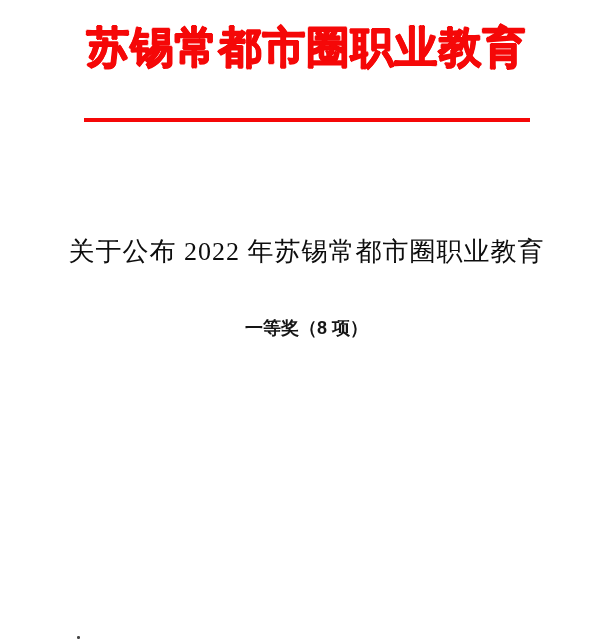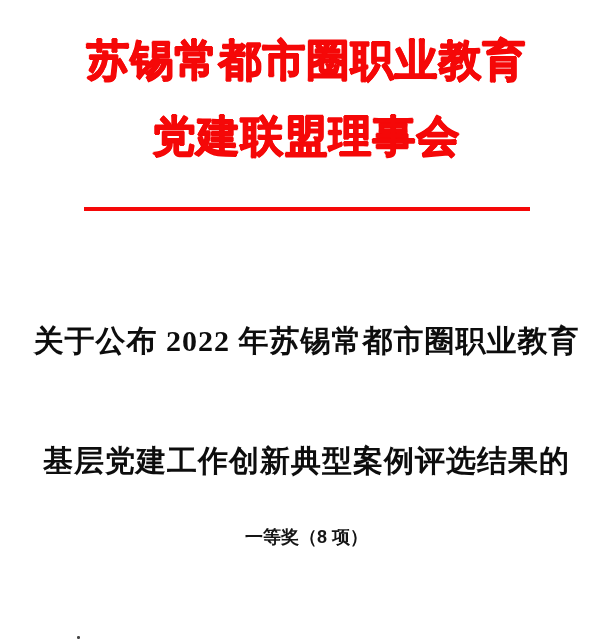--- a/index.html
+++ b/index.html
@@ -8,21 +8,21 @@
   body {
     width: 613px; height: 642px;
     background: #fff;
     overflow: hidden;
     position: relative;
     font-family: "Liberation Serif", serif;
     color: var(--ink);
   }
 
   
-  .letterhead { text-align: center; padding-top: 23px; }
+  .letterhead { text-align: center; padding-top: 10px; }
   .letterhead-line {
     font-family: "Liberation Serif", serif;
     font-weight: bold;
     font-size: 43px;
     line-height: 76px;
     letter-spacing: 1px;
     color: var(--red);
     text-shadow: 0.8px 0 0 currentColor, -0.8px 0 0 currentColor,
                  0 0.8px 0 currentColor, 0 -0.8px 0 currentColor;
     white-space: nowrap;
@@ -31,22 +31,22 @@
   .red-rule {
     width: 446px; height: 4px;
     background: var(--red);
     margin: 32px auto 0 auto;
   }
 
   
   .doc-title {
     margin-top: 30px;
     text-align: center;
-    font-weight: bold;
-    font-size: 30px;
+    font-weight: normal;
+    font-size: 26px;
     line-height: 40px;
     letter-spacing: 1px;
     color: #0d0d0d;
     white-space: pre;
   }
 
   
   .prize-heading {
     text-align: center;
     font-family: "Liberation Sans", sans-serif;
@@ -63,25 +63,23 @@
     position: absolute; left: 77px; top: 636px;
     width: 2.5px; height: 2.5px; border-radius: 50%;
     background: #444;
   }
 </style>
 </head>
 <body>
 
 <div class="letterhead">
   <div class="letterhead-line">苏锡常都市圈职业教育</div>
-  <div class="letterhead-line">党建联盟理事会</div>
 </div>
 
 <div class="red-rule"></div>
 
 <div class="doc-title">
   <div>关于公布 2022 年苏锡常都市圈职业教育</div>
-  <div>基层党建工作创新典型案例评选结果的</div>
 </div>
 
 <div class="prize-heading first">一等奖（8 项）</div>
 
 <div class="artifact-dot"></div>
 
 </body></html>

